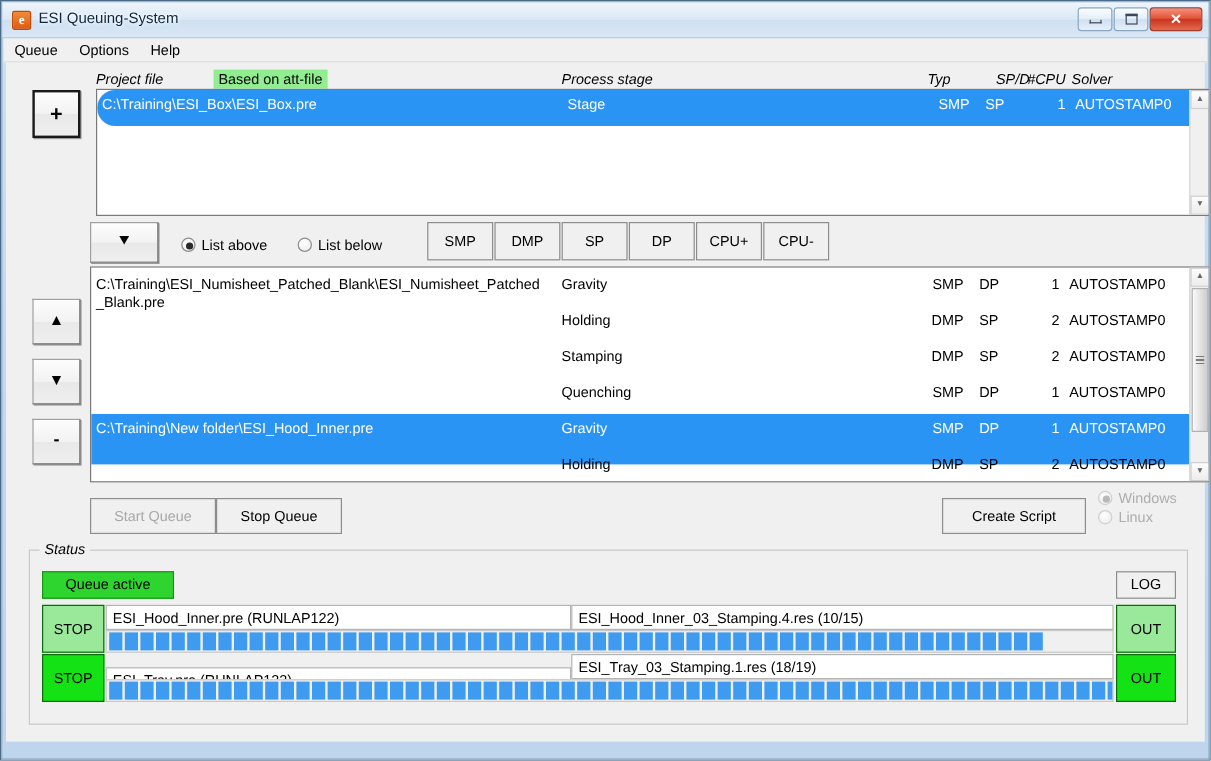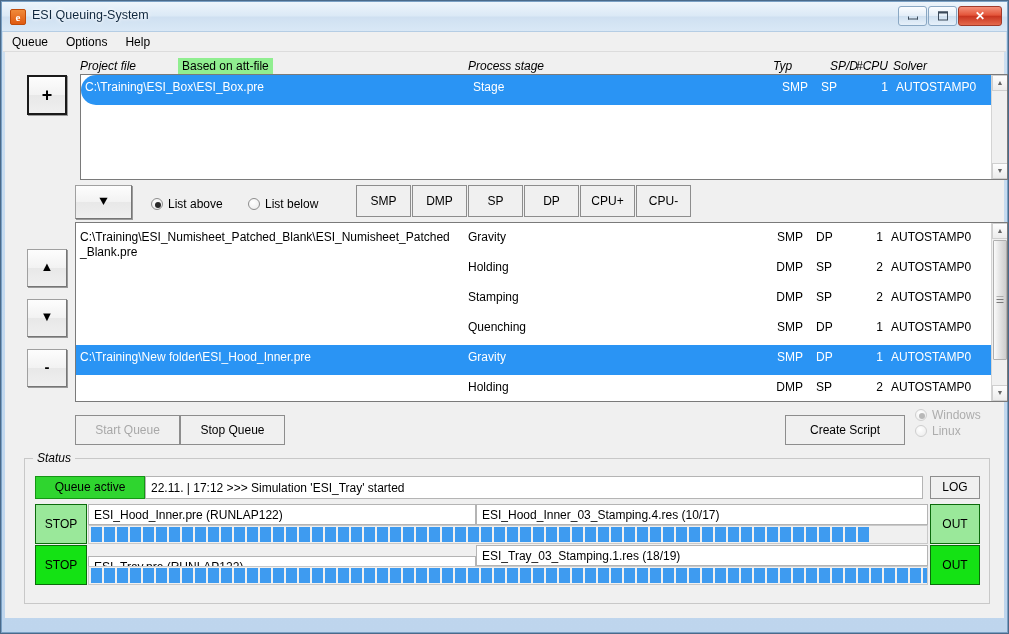--- a/index.html
+++ b/index.html
@@ -291,21 +291,21 @@
               <div class="cell c-solv">AUTOSTAMP0</div>
             </div>
             <div class="row" style="top: 92px; height: 30px;">
               <div class="cell c-file"></div>
               <div class="cell c-stage">Quenching</div>
               <div class="cell c-typ">SMP</div>
               <div class="cell c-spd">DP</div>
               <div class="cell c-cpu">1</div>
               <div class="cell c-solv">AUTOSTAMP0</div>
             </div>
-            <div class="row sel" style="top: 122px; height: 30px;">
+            <div class="row sel" style="top: 122px; height: 42px;">
               <div class="cell c-file">C:\Training\New folder\ESI_Hood_Inner.pre</div>
               <div class="cell c-stage">Gravity</div>
               <div class="cell c-typ">SMP</div>
               <div class="cell c-spd">DP</div>
               <div class="cell c-cpu">1</div>
               <div class="cell c-solv">AUTOSTAMP0</div>
             </div>
             <div class="row" style="top: 152px; height: 30px;">
               <div class="cell c-file"></div>
               <div class="cell c-stage">Holding</div>
@@ -337,28 +337,27 @@
         <span class="rdot"></span>
         <span>Linux</span>
       </div>
 
       <div class="groupbox" style="left:19px;top:406px;width:966px;height:146px;">
         <span class="gb-title">Status</span>
       </div>
 
       <div class="statusbtn" id="queue-state" style="position: absolute; left: 30px; top: 424px; width: 110px; height: 23px; line-height: 21px; background: rgb(47, 213, 47); border: 1px solid rgb(21, 150, 21);">Queue active</div>
 
-      <div class="textbox" style="position:absolute;left:140px;top:424px;width:778px;height:23px;">22.11. | 17:12 &gt;&gt;&gt; Simulation 'ESI_Tray' started</div>
 
       <div class="btn flat" style="position:absolute;left:925px;top:424px;width:50px;height:23px;line-height:21px;">LOG</div>
 
       <div id="job-rows">
           <div class="statusbtn" style="position: absolute; left: 30px; top: 452px; width: 52px; height: 40px; line-height: 38px; background: rgb(154, 232, 154); border: 1px solid rgb(11, 107, 11);">STOP</div>
           <div class="textbox" style="position: absolute; left: 83px; top: 452px; width: 388px; height: 21px;">ESI_Hood_Inner.pre (RUNLAP122)</div>
-          <div class="textbox" style="position: absolute; left: 471px; top: 452px; width: 452px; height: 21px;">ESI_Hood_Inner_03_Stamping.4.res (10/17)</div>
+          <div class="textbox" style="position: absolute; left: 471px; top: 452px; width: 452px; height: 21px;">ESI_Hood_Inner_03_Stamping.4.res (10/15)</div>
           <div class="progress" style="position: absolute; left: 83px; top: 473px; width: 840px; height: 19px;">
             <span class="pseg" style="left: 2px;"></span>
             <span class="pseg" style="left: 15px;"></span>
             <span class="pseg" style="left: 28px;"></span>
             <span class="pseg" style="left: 41px;"></span>
             <span class="pseg" style="left: 54px;"></span>
             <span class="pseg" style="left: 67px;"></span>
             <span class="pseg" style="left: 80px;"></span>
             <span class="pseg" style="left: 93px;"></span>
             <span class="pseg" style="left: 106px;"></span>

